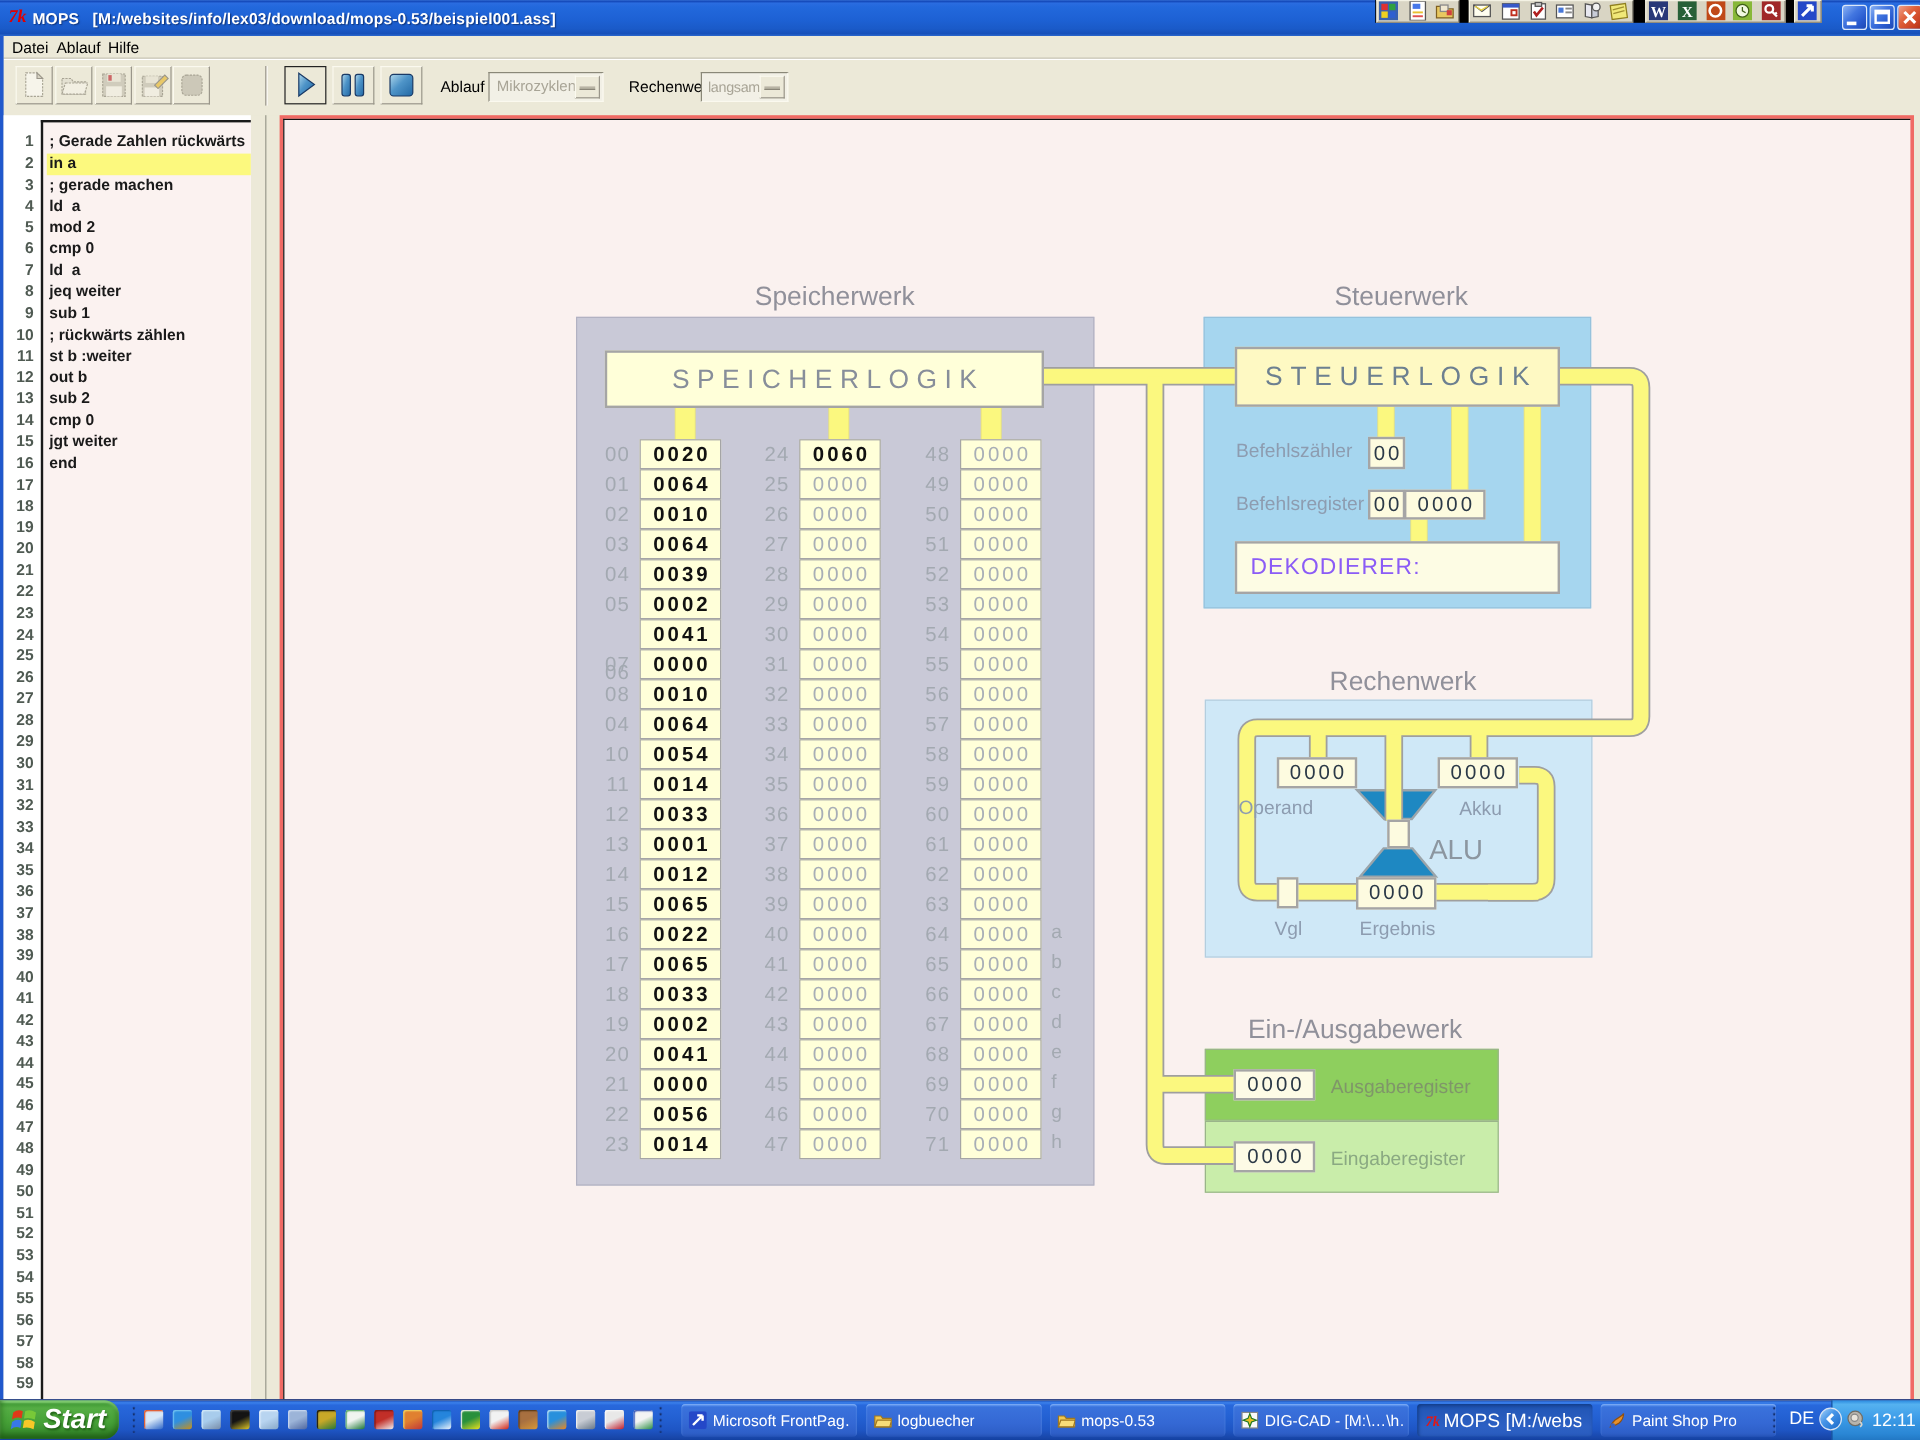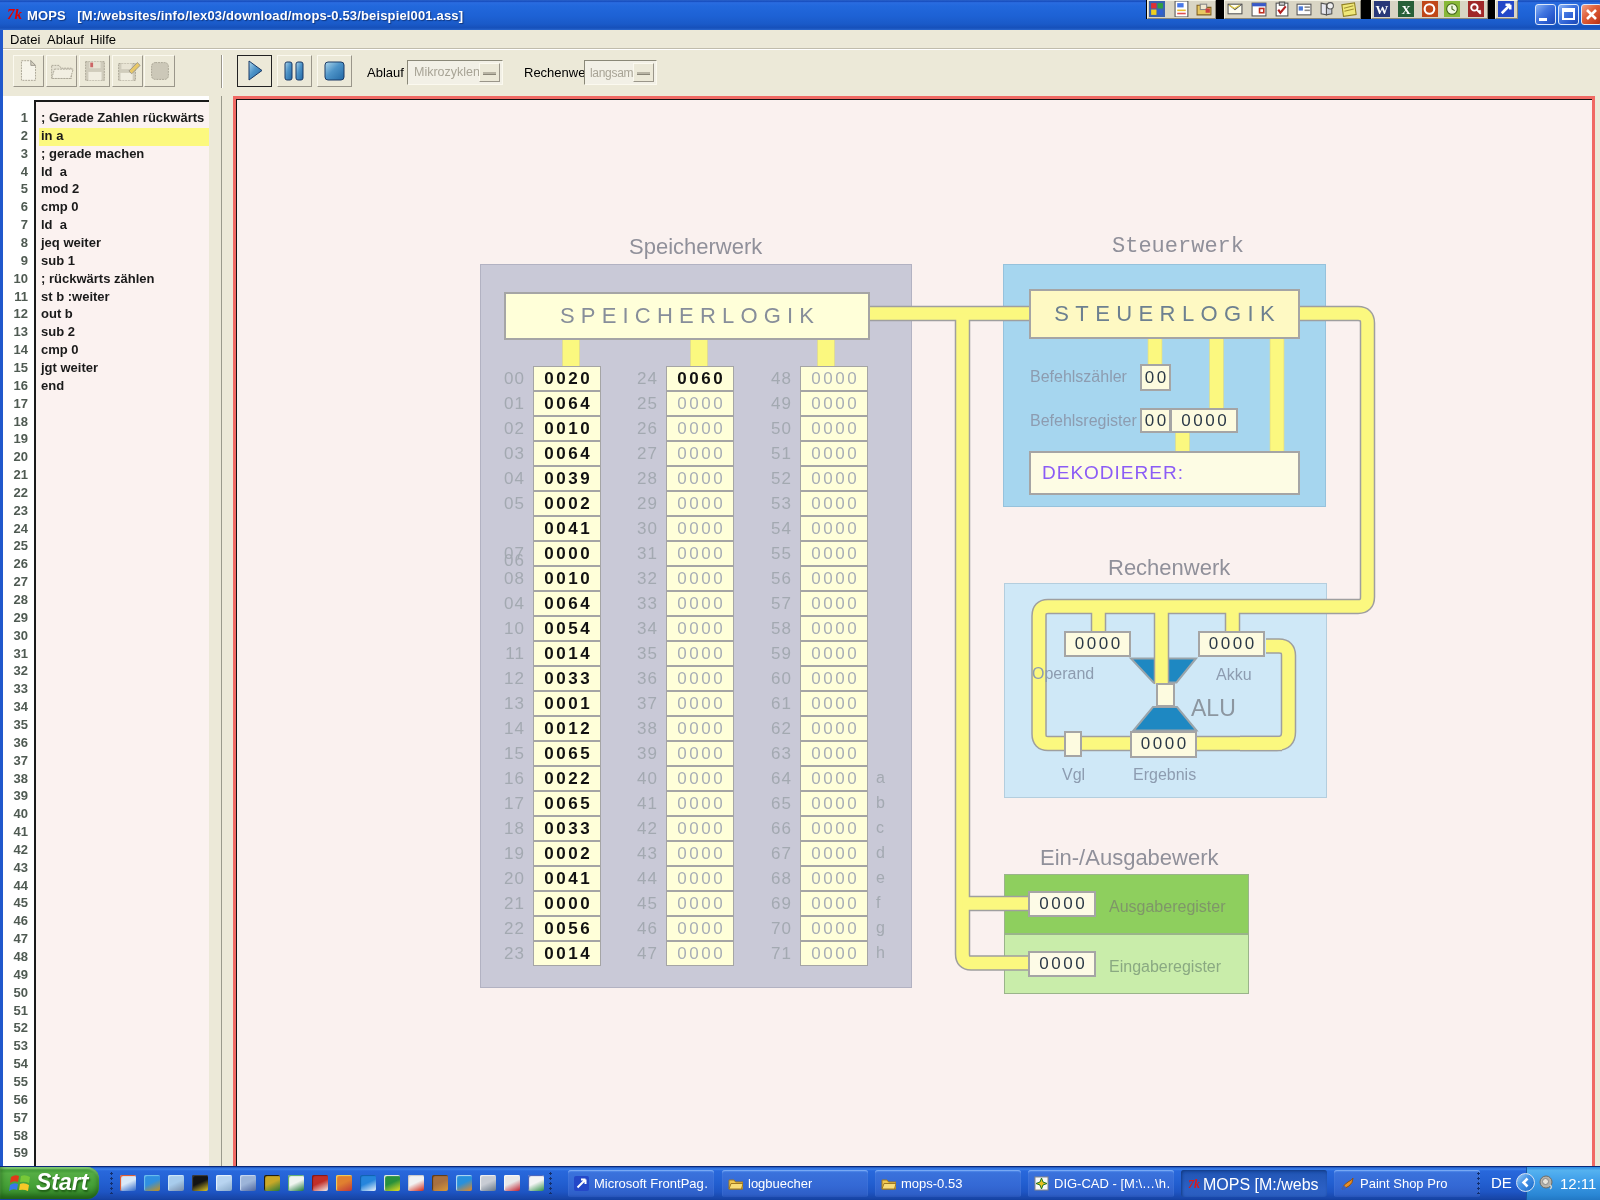--- a/index.html
+++ b/index.html
@@ -353,21 +353,21 @@
 <path d="M1232.5 612 V632" fill="none" stroke="#fbf87f" stroke-width="12.5"></path>
 <path d="M571 339 V367" fill="none" stroke="#fbf87f" stroke-width="16"></path>
 <path d="M699 339 V367" fill="none" stroke="#fbf87f" stroke-width="16"></path>
 <path d="M826 339 V367" fill="none" stroke="#fbf87f" stroke-width="16"></path>
 <path d="M1155 338 V365" fill="none" stroke="#fbf87f" stroke-width="13"></path>
 <path d="M1216.5 338 V409" fill="none" stroke="#fbf87f" stroke-width="13"></path>
 <path d="M1277 338 V452" fill="none" stroke="#fbf87f" stroke-width="13"></path>
 <path d="M1182.5 431 V452" fill="none" stroke="#fbf87f" stroke-width="13"></path>
 </svg>
 <div class="abs dtitle" style="left:629px;top:234px;">Speicherwerk</div>
-<div class="abs dtitle" style="left:1112px;top:234px;font-family:Liberation Mono, monospace;">Steuerwerk</div>
+<div class="abs dtitle" style="left:1112px;top:234px;">Steuerwerk</div>
 <div class="abs dtitle" style="left:1108px;top:555px;">Rechenwerk</div>
 <div class="abs dtitle" style="left:1040px;top:845px;">Ein-/Ausgabewerk</div>
 <div class="abs ctext" style="left:504px;top:292px;width:366px;height:48px;background:#ffffd9;border:2px solid #a5a5a5;color:#878e9a;font-size:22px;letter-spacing:6.2px;text-indent:6.2px;">SPEICHERLOGIK</div>
 <div class="abs" style="left:497px;top:369px;width:28px;text-align:right;color:#a3a9b1;font-size:17px;letter-spacing:1px;">00</div>
 <div class="abs ctext" style="left:533px;top:366px;width:68px;height:25px;background:#ffffd9;border:1px solid #a5a5a5;color:#111111;font-weight:bold;font-size:17px;letter-spacing:2.5px;text-indent:2.5px;">0020</div>
 <div class="abs" style="left:630px;top:369px;width:28px;text-align:right;color:#a3a9b1;font-size:17px;letter-spacing:1px;">24</div>
 <div class="abs ctext" style="left:666px;top:366px;width:68px;height:25px;background:#ffffd9;border:1px solid #a5a5a5;color:#111111;font-weight:bold;font-size:17px;letter-spacing:2.5px;text-indent:2.5px;">0060</div>
 <div class="abs" style="left:764px;top:369px;width:28px;text-align:right;color:#a3a9b1;font-size:17px;letter-spacing:1px;">48</div>
 <div class="abs ctext" style="left:800px;top:366px;width:68px;height:25px;background:#ffffd9;border:1px solid #a5a5a5;color:#a8aeb6;font-weight:normal;font-size:17px;letter-spacing:2.5px;text-indent:2.5px;">0000</div>
 <div class="abs" style="left:497px;top:394px;width:28px;text-align:right;color:#a3a9b1;font-size:17px;letter-spacing:1px;">01</div>

